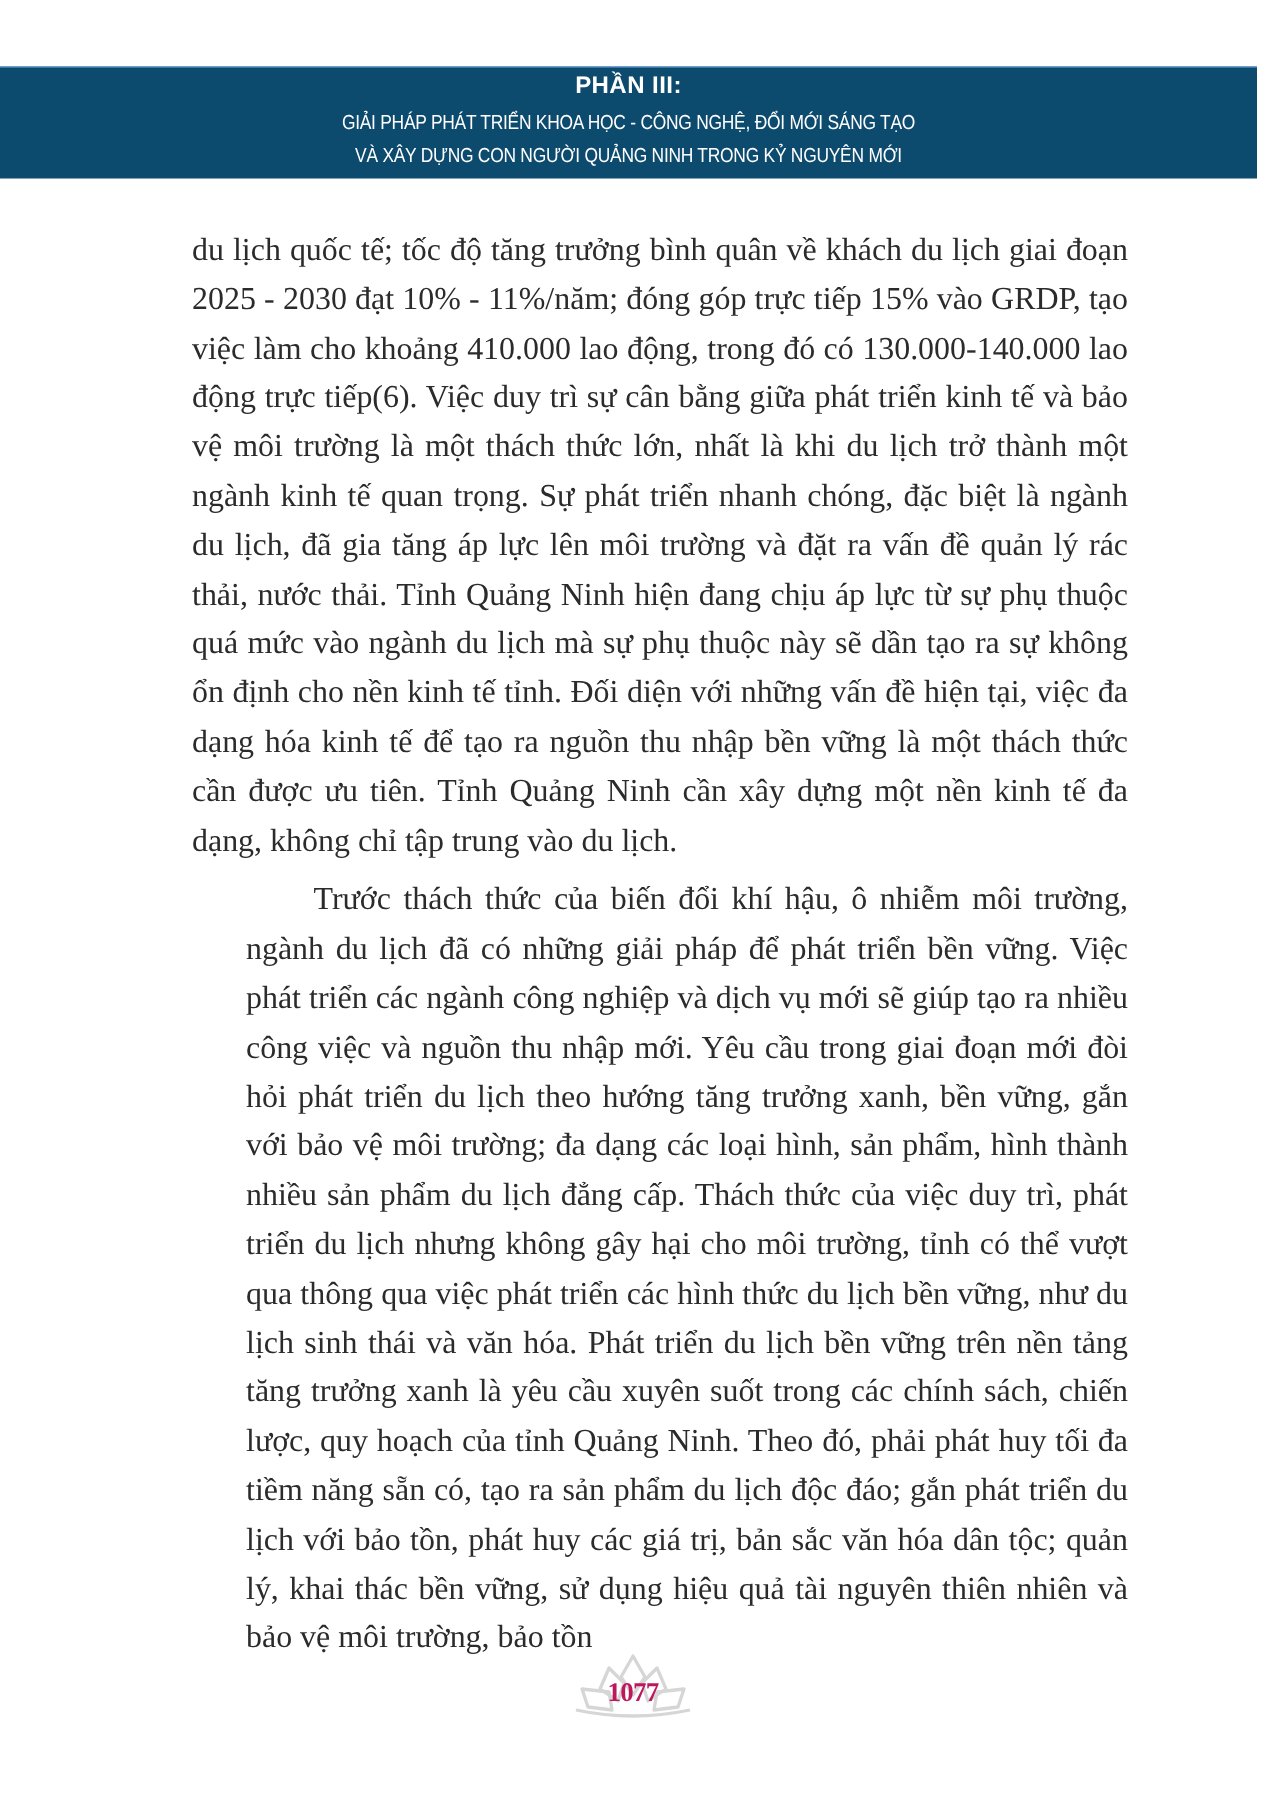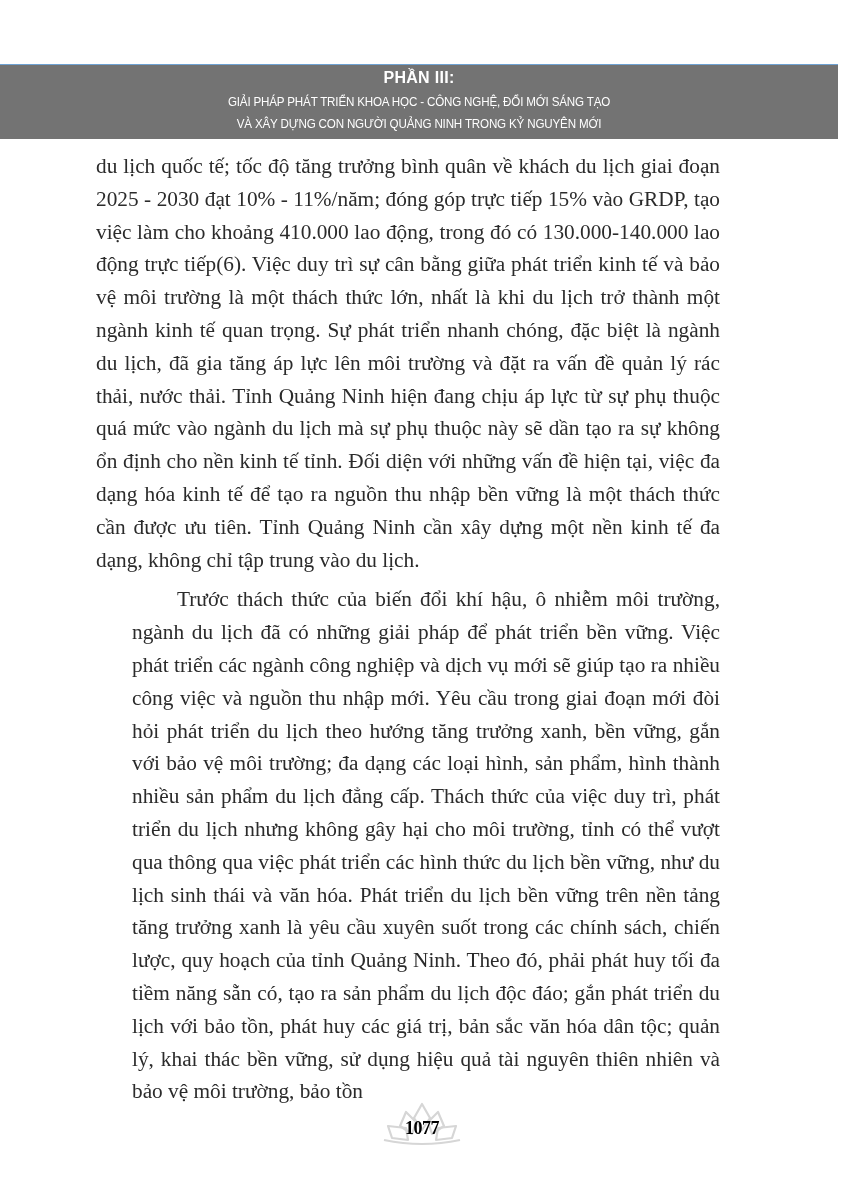--- a/index.html
+++ b/index.html
@@ -11,24 +11,24 @@
       width: 845px;
       height: 1200px;
       position: relative;
       overflow: hidden;
       font-family: "Liberation Serif", "DejaVu Serif", serif;
       color: #2b2b2b;
     }
     .banner {
       position: absolute;
       left: 0;
-      top: 64px;
+      top: 44px;
       width: 838px;
       height: 75px;
-      background: #737373;
+      background: #0c4a6e;
       border-top: 1px solid #6fa2d2;
       color: #ffffff;
       text-align: center;
       font-family: "Liberation Sans", "DejaVu Sans", sans-serif;
       box-sizing: border-box;
     }
     .banner .part {
       position: absolute;
       left: 0;
       right: 0;
@@ -47,21 +47,21 @@
       letter-spacing: -0.2px;
       transform: scaleX(0.86);
       transform-origin: center;
       white-space: nowrap;
     }
     .banner .sub1 { top: 28px; }
     .banner .sub2 { top: 50px; }
 
     .body-text {
       position: absolute;
-      left: 96px;
+      left: 128px;
       top: 150px;
       width: 624px;
       font-size: 21.3px;
       line-height: 32.8px;
       text-align: justify;
       letter-spacing: 0;
     }
     .body-text p {
       margin: 0;
     }
@@ -85,21 +85,21 @@
     }
     .page-number .num {
       position: absolute;
       left: 0;
       right: 0;
       top: 18px;
       text-align: center;
       font-family: "Liberation Serif", "DejaVu Serif", serif;
       font-weight: bold;
       font-size: 18px;
-      color: #000000;
+      color: #be185d;
       letter-spacing: -0.5px;
     }
   </style>
 </head>
 <body>
 
 <div class="banner">
   <div class="part">PHẦN III:</div>
   <div class="sub sub1">GIẢI PHÁP PHÁT TRIỂN KHOA HỌC - CÔNG NGHỆ, ĐỔI MỚI SÁNG TẠO</div>
   <div class="sub sub2">VÀ XÂY DỰNG CON NGƯỜI QUẢNG NINH TRONG KỶ NGUYÊN MỚI</div>

